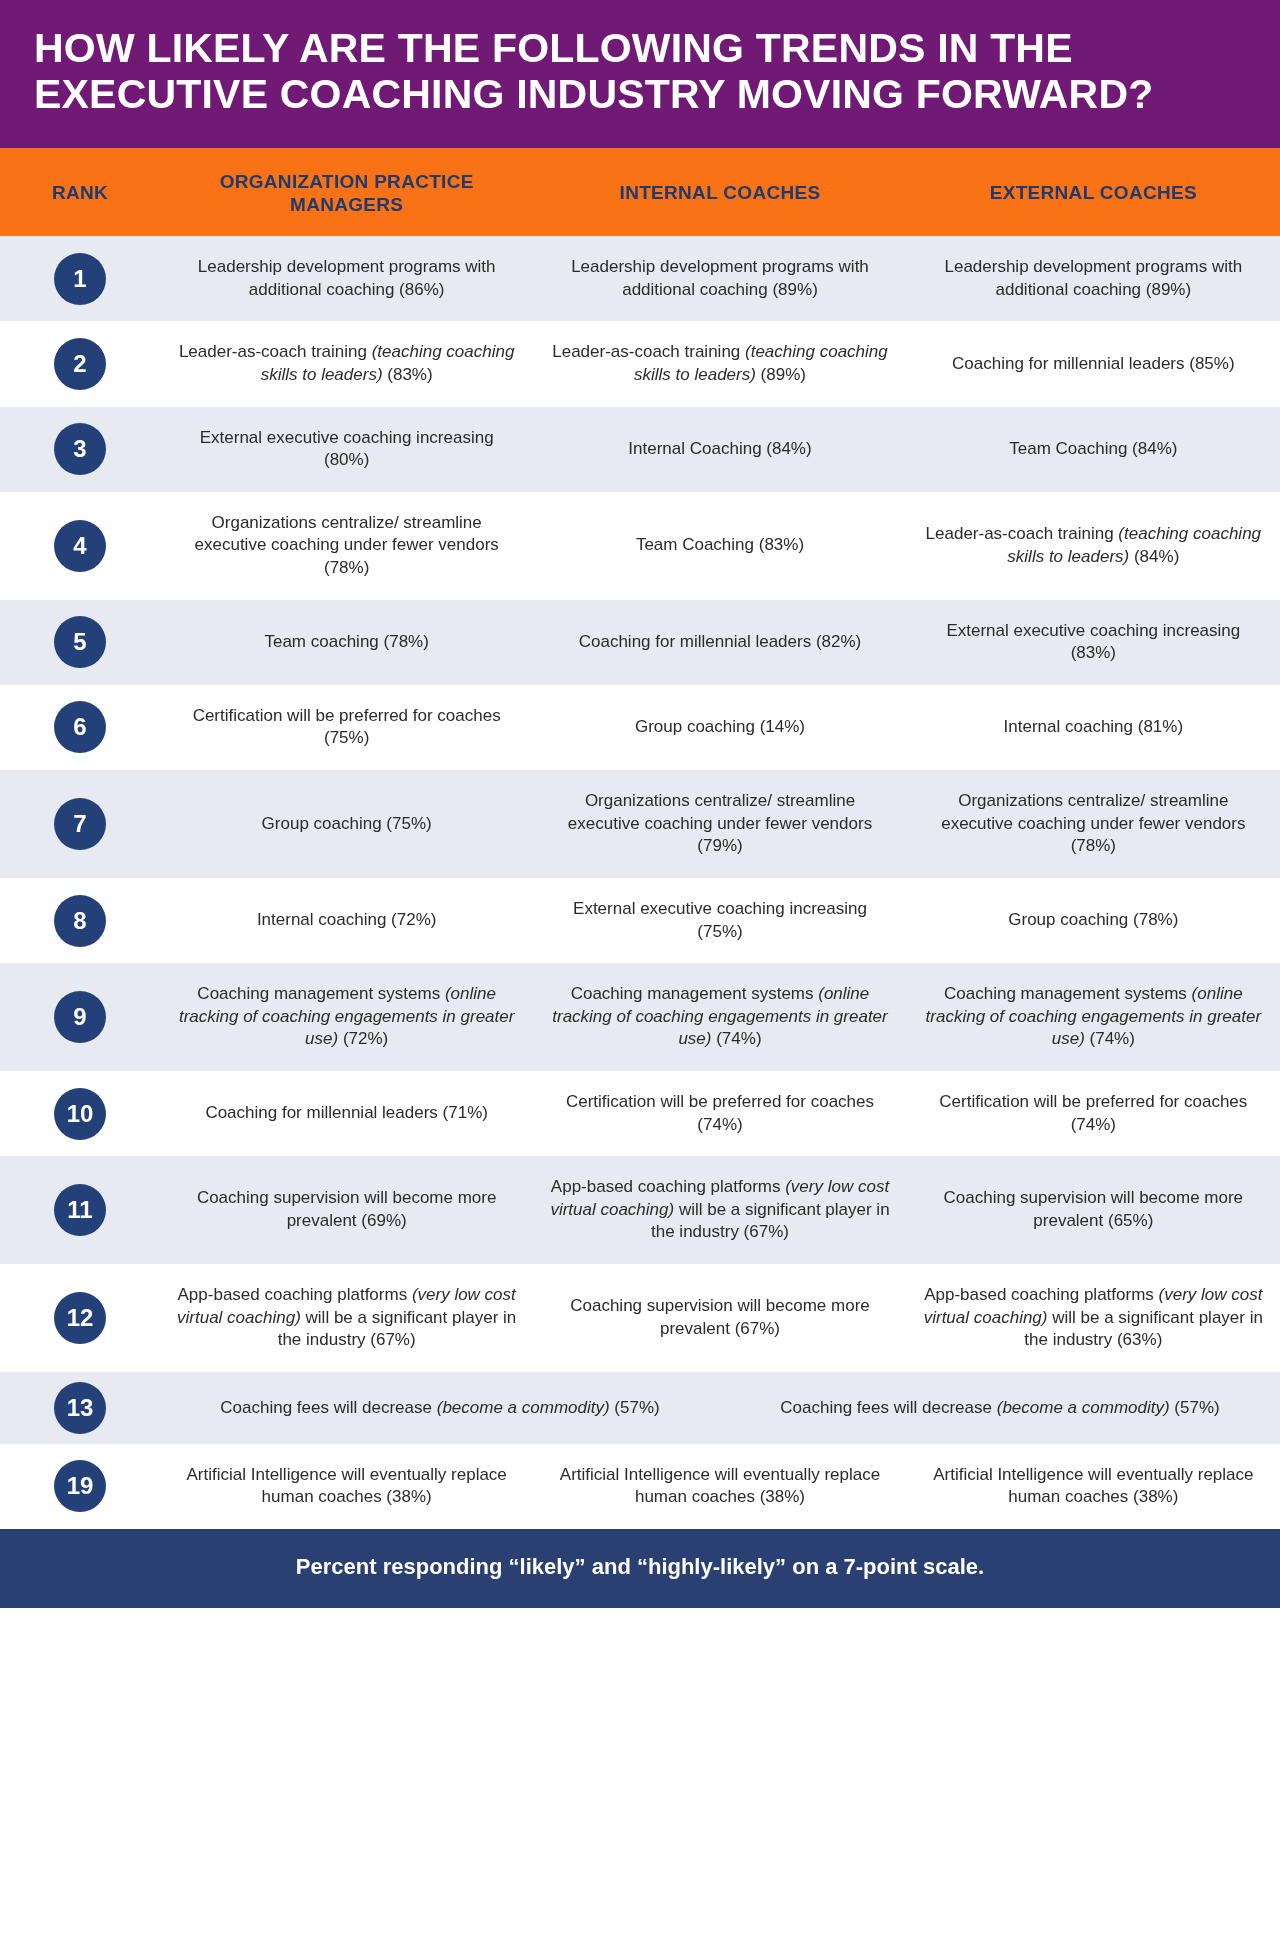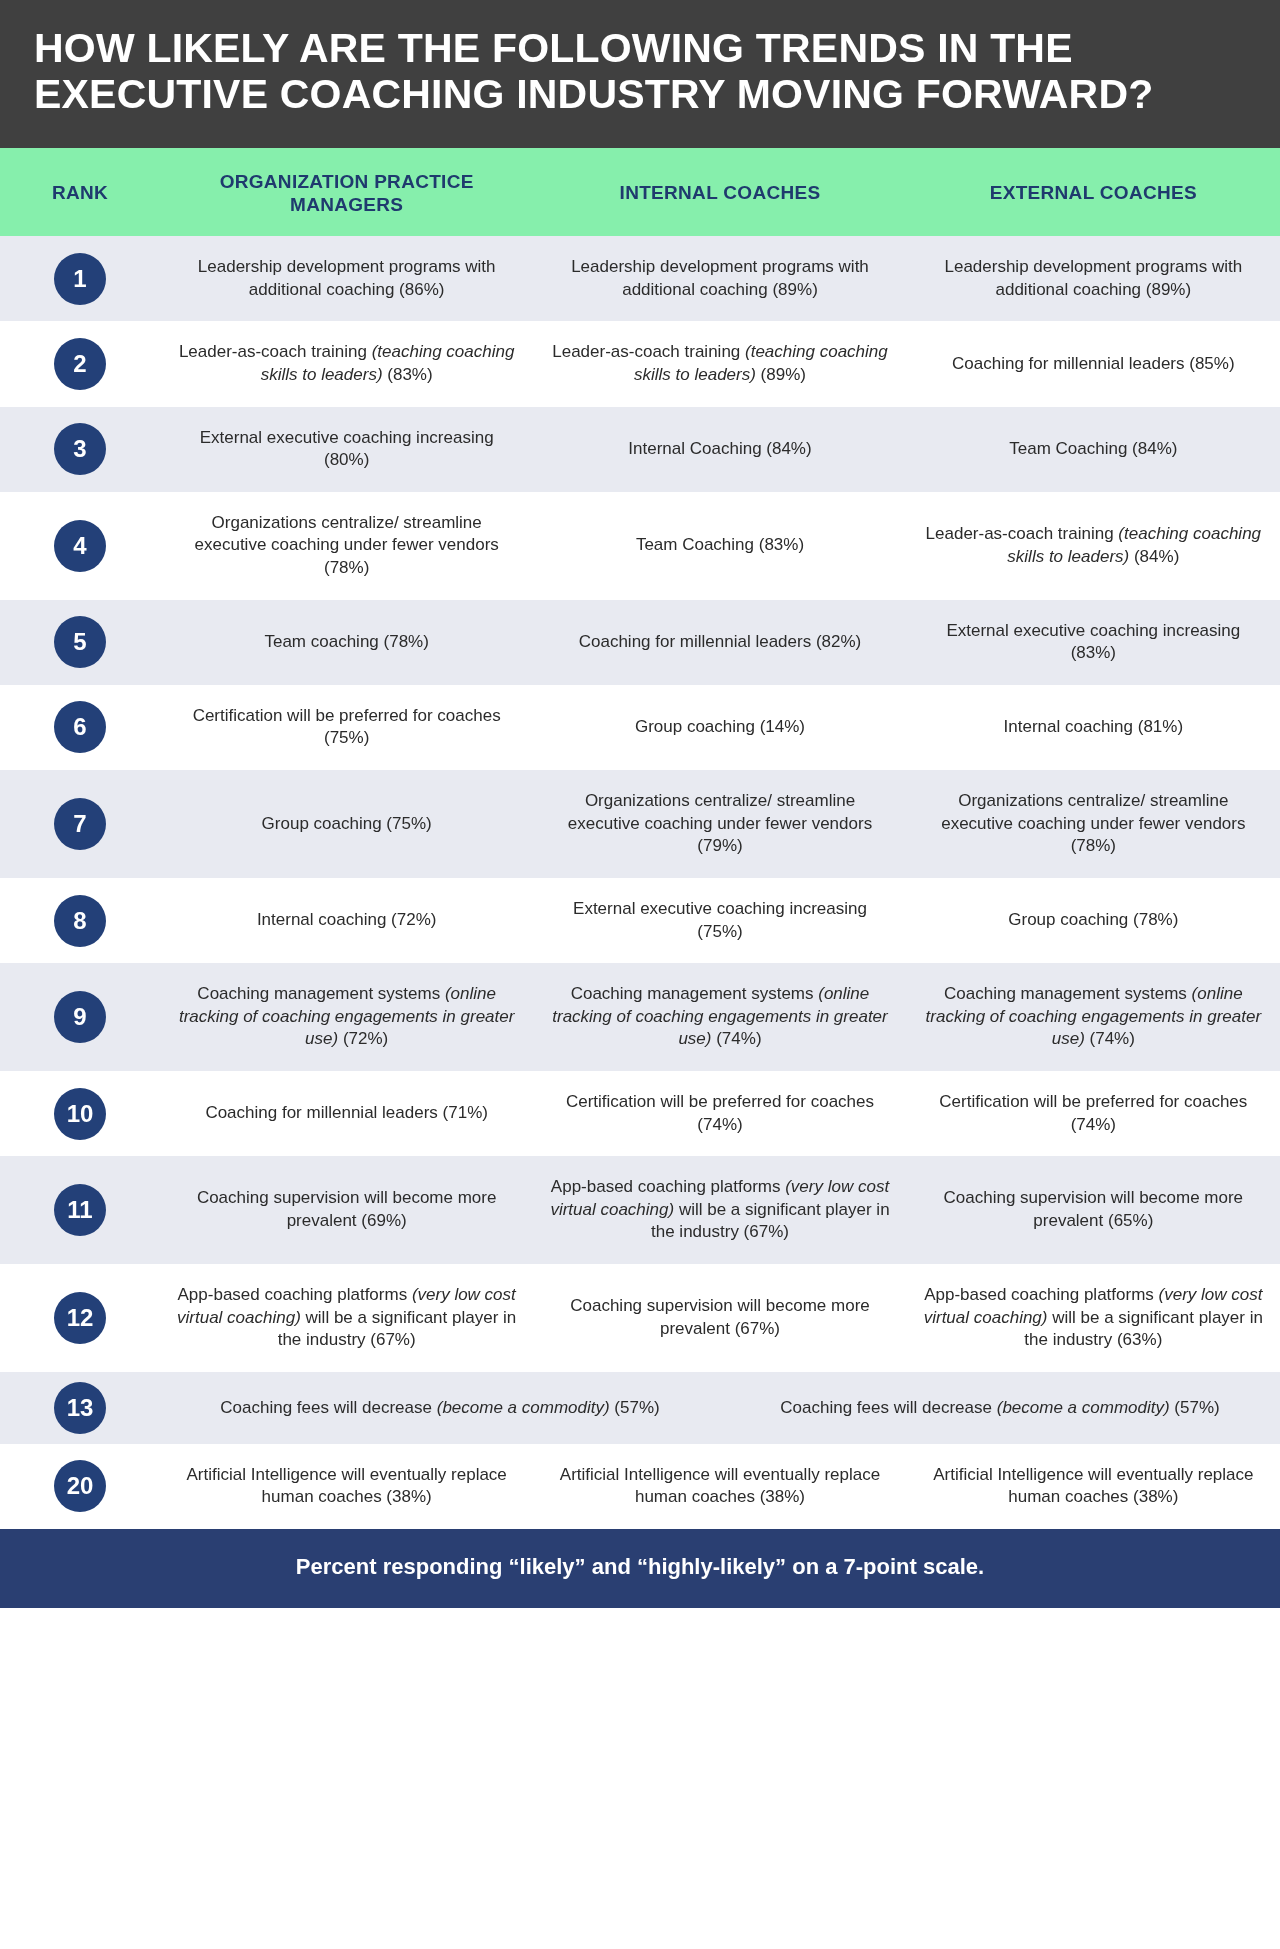--- a/index.html
+++ b/index.html
@@ -12,37 +12,37 @@
     width: 1280px;
   }
   .infographic {
     width: 1280px;
     background: #ffffff;
     position: relative;
   }
 
   
   .title-band {
-    background: #404040;
+    background: #701a75;
     padding: 26px 34px 30px 34px;
     box-sizing: border-box;
   }
   .title-band .title-line {
     color: #ffffff;
     font-size: 41px;
     font-weight: bold;
     letter-spacing: 0.2px;
     line-height: 1.12;
     text-transform: uppercase;
   }
 
   
   .colhead-row {
     display: flex;
-    background: #86efac;
+    background: #f97316;
     padding: 22px 0 20px 0;
     box-sizing: border-box;
   }
   .colhead {
     color: #1f3a6e;
     font-size: 19px;
     font-weight: bold;
     text-transform: uppercase;
     text-align: center;
     line-height: 1.22;
@@ -231,21 +231,21 @@
       </div>
       <div class="row alt">
         <div class="cell-rank">
           <div class="rank-badge">13</div>
         </div>
         <div class="cell"><span>Coaching fees will decrease </span><em>(become a commodity)</em><span> (57%)</span></div>
         <div class="cell"><span>Coaching fees will decrease </span><em>(become a commodity)</em><span> (57%)</span></div>
       </div>
       <div class="row plain">
         <div class="cell-rank">
-          <div class="rank-badge">20</div>
+          <div class="rank-badge">19</div>
         </div>
         <div class="cell"><span>Artificial Intelligence will eventually replace human coaches (38%)</span></div>
         <div class="cell"><span>Artificial Intelligence will eventually replace human coaches (38%)</span></div>
         <div class="cell"><span>Artificial Intelligence will eventually replace human coaches (38%)</span></div>
       </div>
     </div>
 
   <div class="footer-band">
     <div class="footer-main">Percent responding “likely” and “highly-likely” on a 7-point scale.</div>
   </div>

